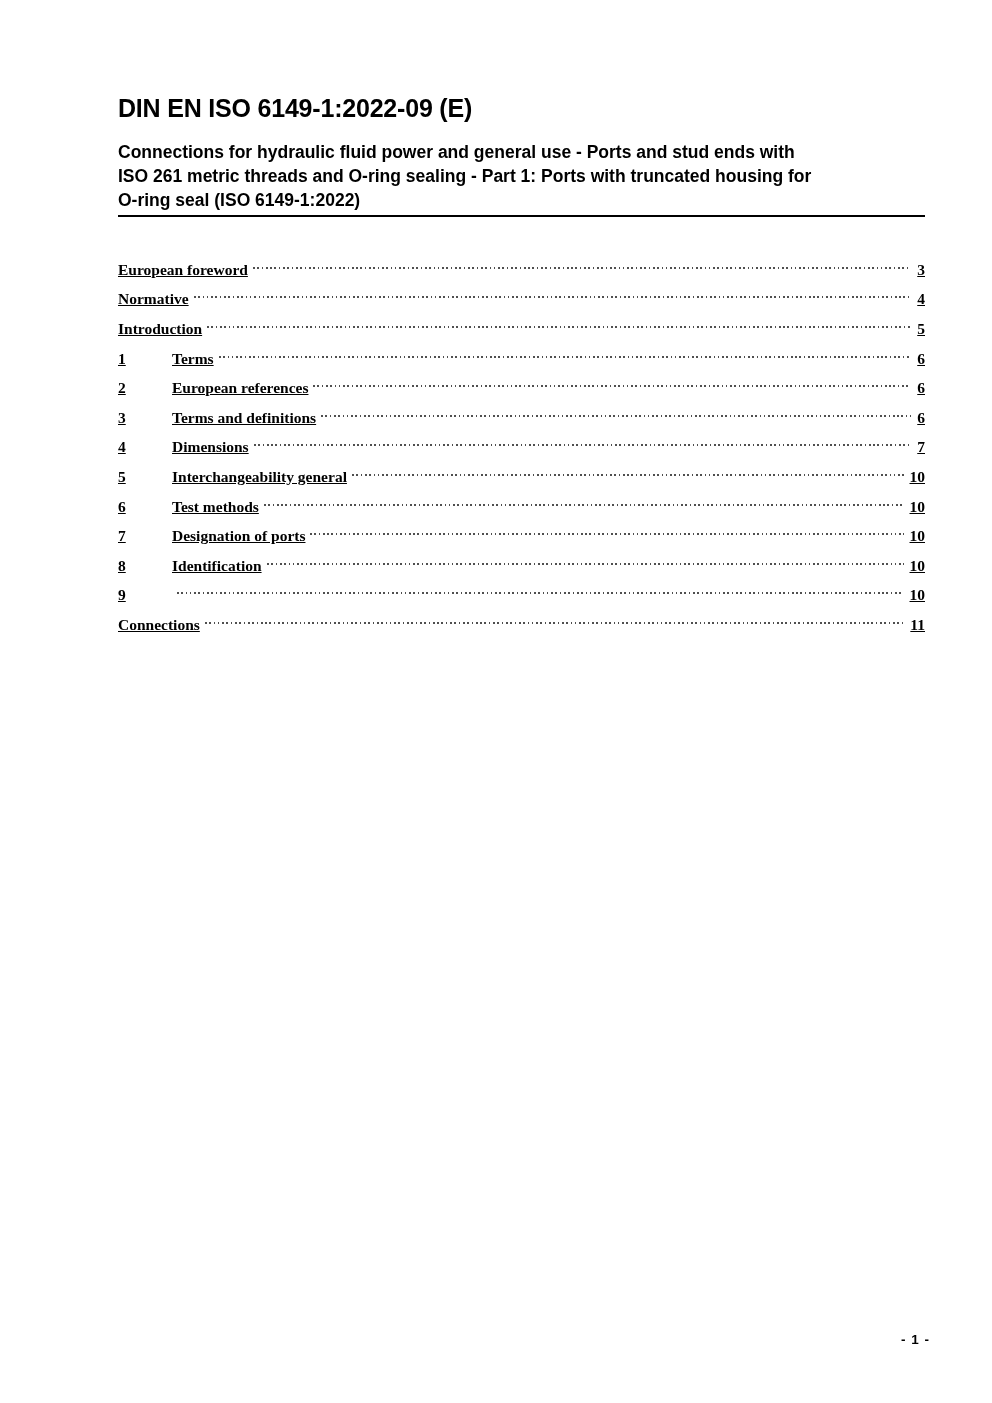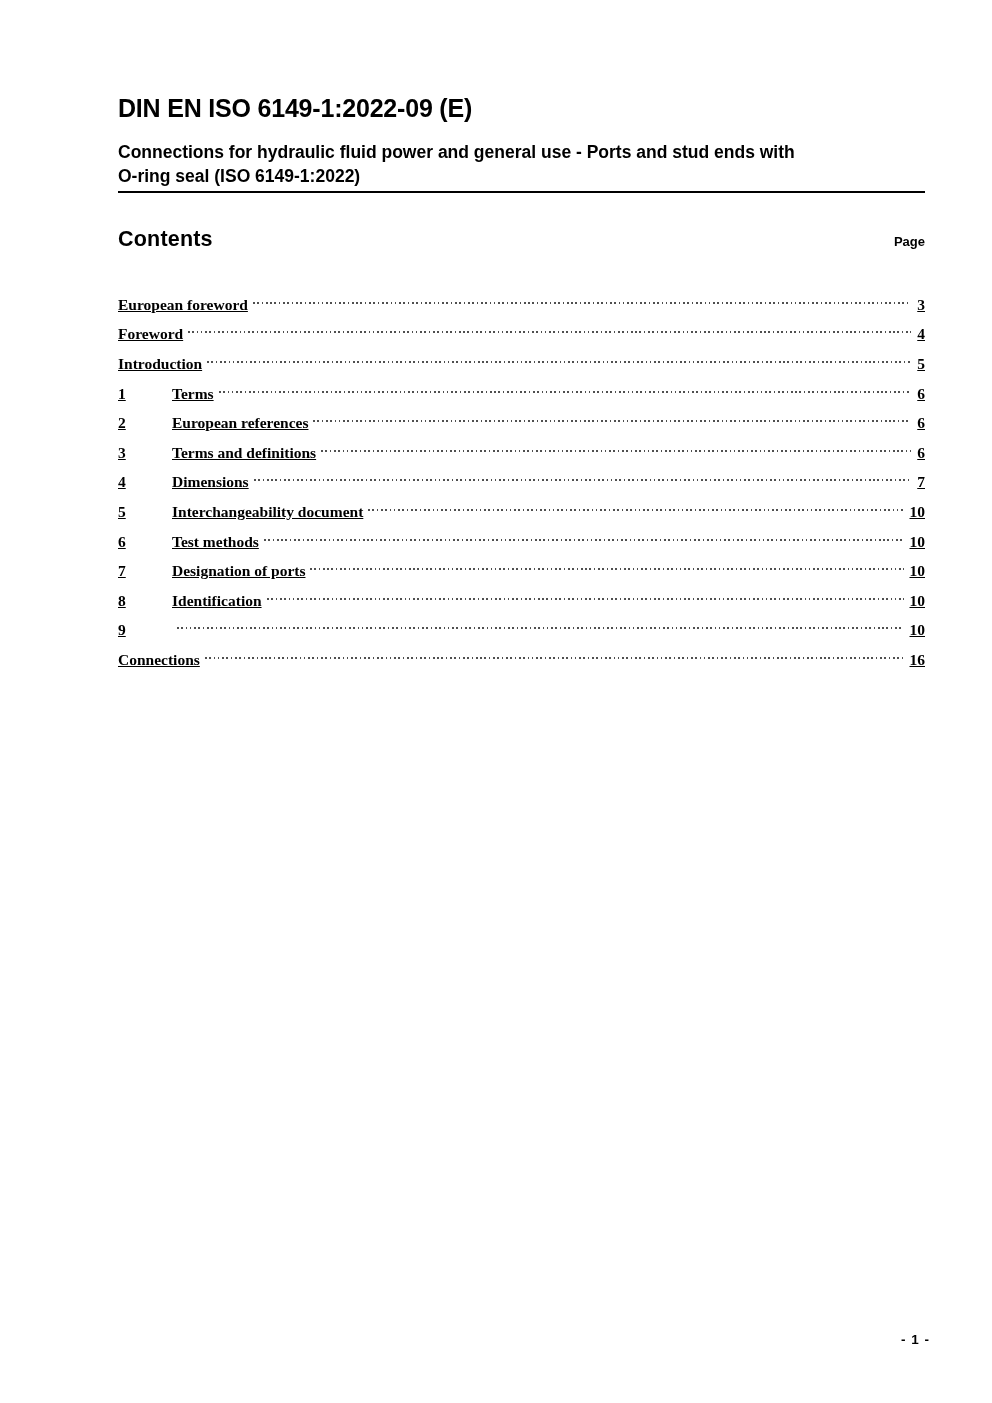--- a/index.html
+++ b/index.html
@@ -101,39 +101,36 @@
 </head>
 <body>
 
 <div class="page" style="--bg: #ffffff; --fg: #000000; --rule: #000000; --dots: #4f4f4f;">
   <div class="content">
 
     <h1 class="doc-code">DIN EN ISO 6149-1:2022-09 (E)</h1>
 
     <div class="doc-title">
       <div>Connections for hydraulic fluid power and general use - Ports and stud ends with</div>
+      <div>ISO 261 metric threads and O-ring sealing - Part 1: Ports with truncated housing for</div>
       <div>O-ring seal (ISO 6149-1:2022)</div>
     </div>
 
     <hr class="title-rule">
 
-    <div class="contents-row">
-      <div class="contents-heading">Contents</div>
-      <div class="page-label">Page</div>
-    </div>
 
     <div class="toc" id="toc">
 
     <div class="toc-row">
           <span class="toc-title">European foreword</span>
           <span class="leader"></span>
           <span class="toc-page">3</span>
         </div>
         <div class="toc-row">
-          <span class="toc-title">Foreword</span>
+          <span class="toc-title">Normative</span>
           <span class="leader"></span>
           <span class="toc-page">4</span>
         </div>
         <div class="toc-row">
           <span class="toc-title">Introduction</span>
           <span class="leader"></span>
           <span class="toc-page">5</span>
         </div>
         <div class="toc-row">
           <span class="toc-num">1</span>
@@ -154,21 +151,21 @@
           <span class="toc-page">6</span>
         </div>
         <div class="toc-row">
           <span class="toc-num">4</span>
           <span class="toc-title">Dimensions</span>
           <span class="leader"></span>
           <span class="toc-page">7</span>
         </div>
         <div class="toc-row">
           <span class="toc-num">5</span>
-          <span class="toc-title">Interchangeability document</span>
+          <span class="toc-title">Interchangeability general</span>
           <span class="leader"></span>
           <span class="toc-page">10</span>
         </div>
         <div class="toc-row">
           <span class="toc-num">6</span>
           <span class="toc-title">Test methods</span>
           <span class="leader"></span>
           <span class="toc-page">10</span>
         </div>
         <div class="toc-row">
@@ -184,20 +181,20 @@
           <span class="toc-page">10</span>
         </div>
         <div class="toc-row">
           <span class="toc-num">9</span>
           <span class="leader"></span>
           <span class="toc-page">10</span>
         </div>
         <div class="toc-row">
           <span class="toc-title">Connections</span>
           <span class="leader"></span>
-          <span class="toc-page">16</span>
+          <span class="toc-page">11</span>
         </div>
       </div>
 
   </div>
 
   <div class="footer-page-number">- 1 -</div>
 </div>
 
 </body></html>

